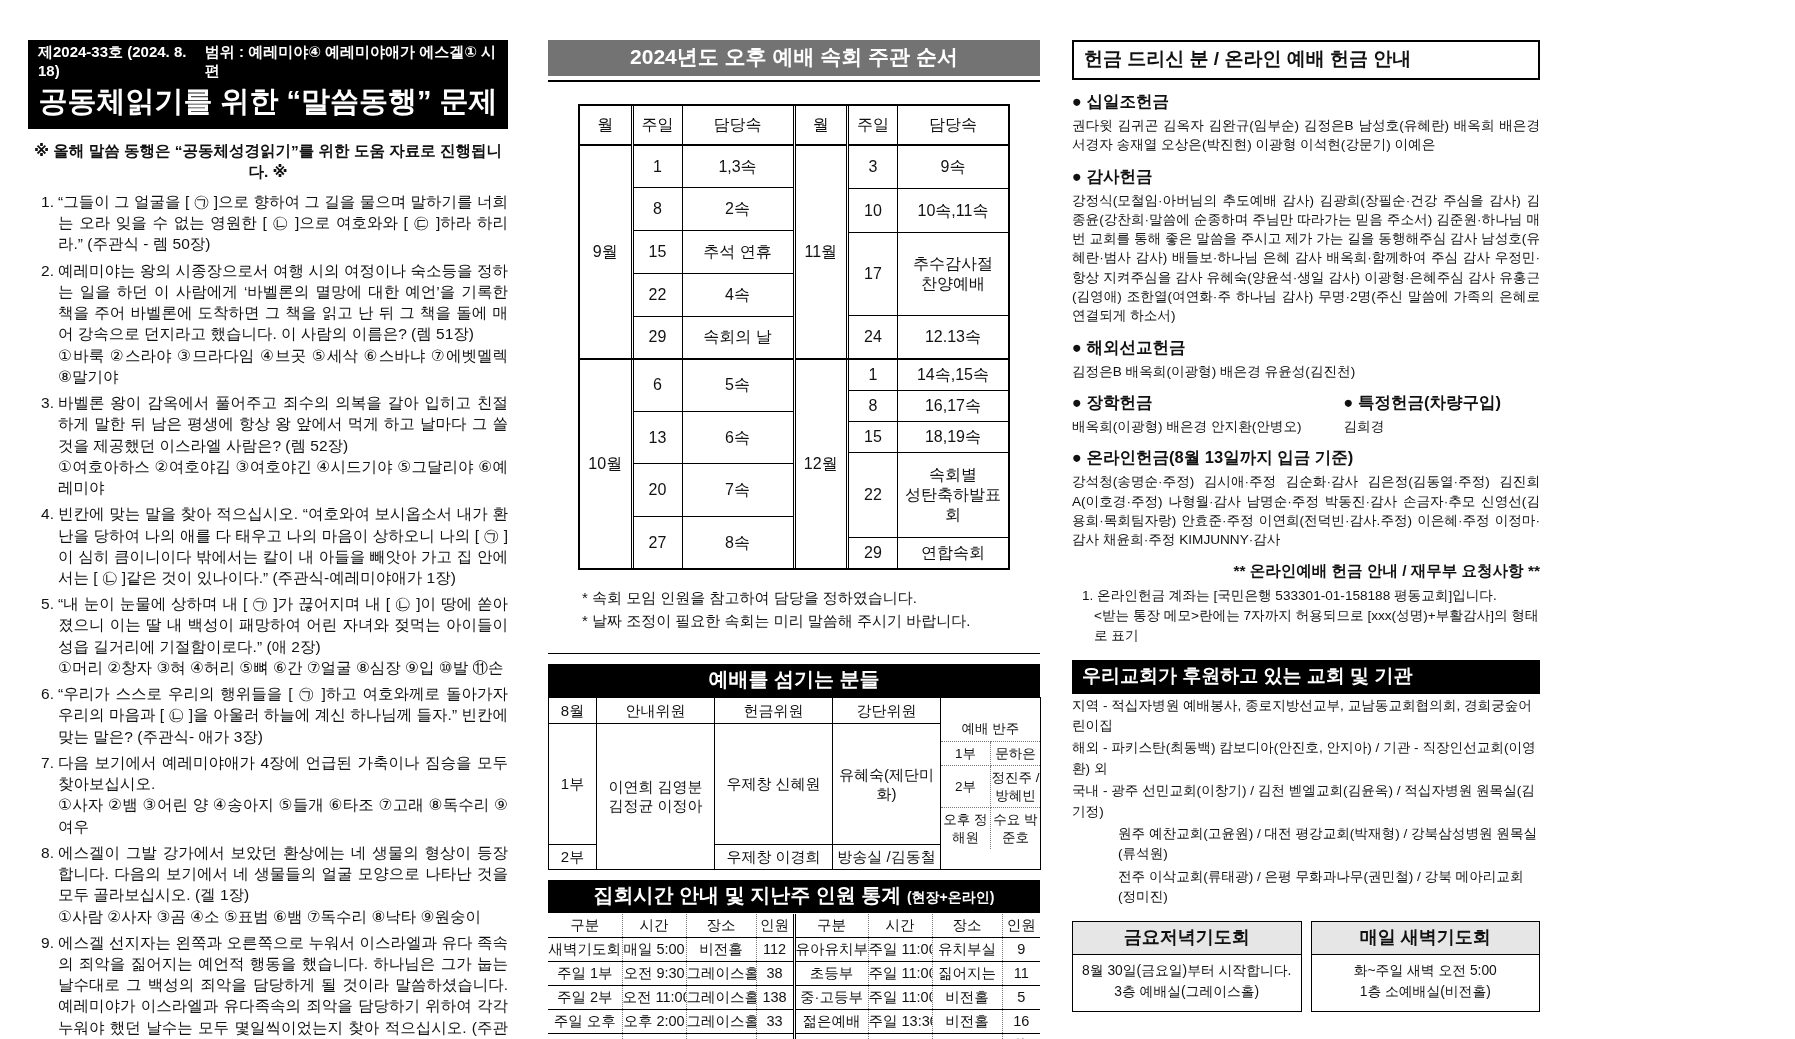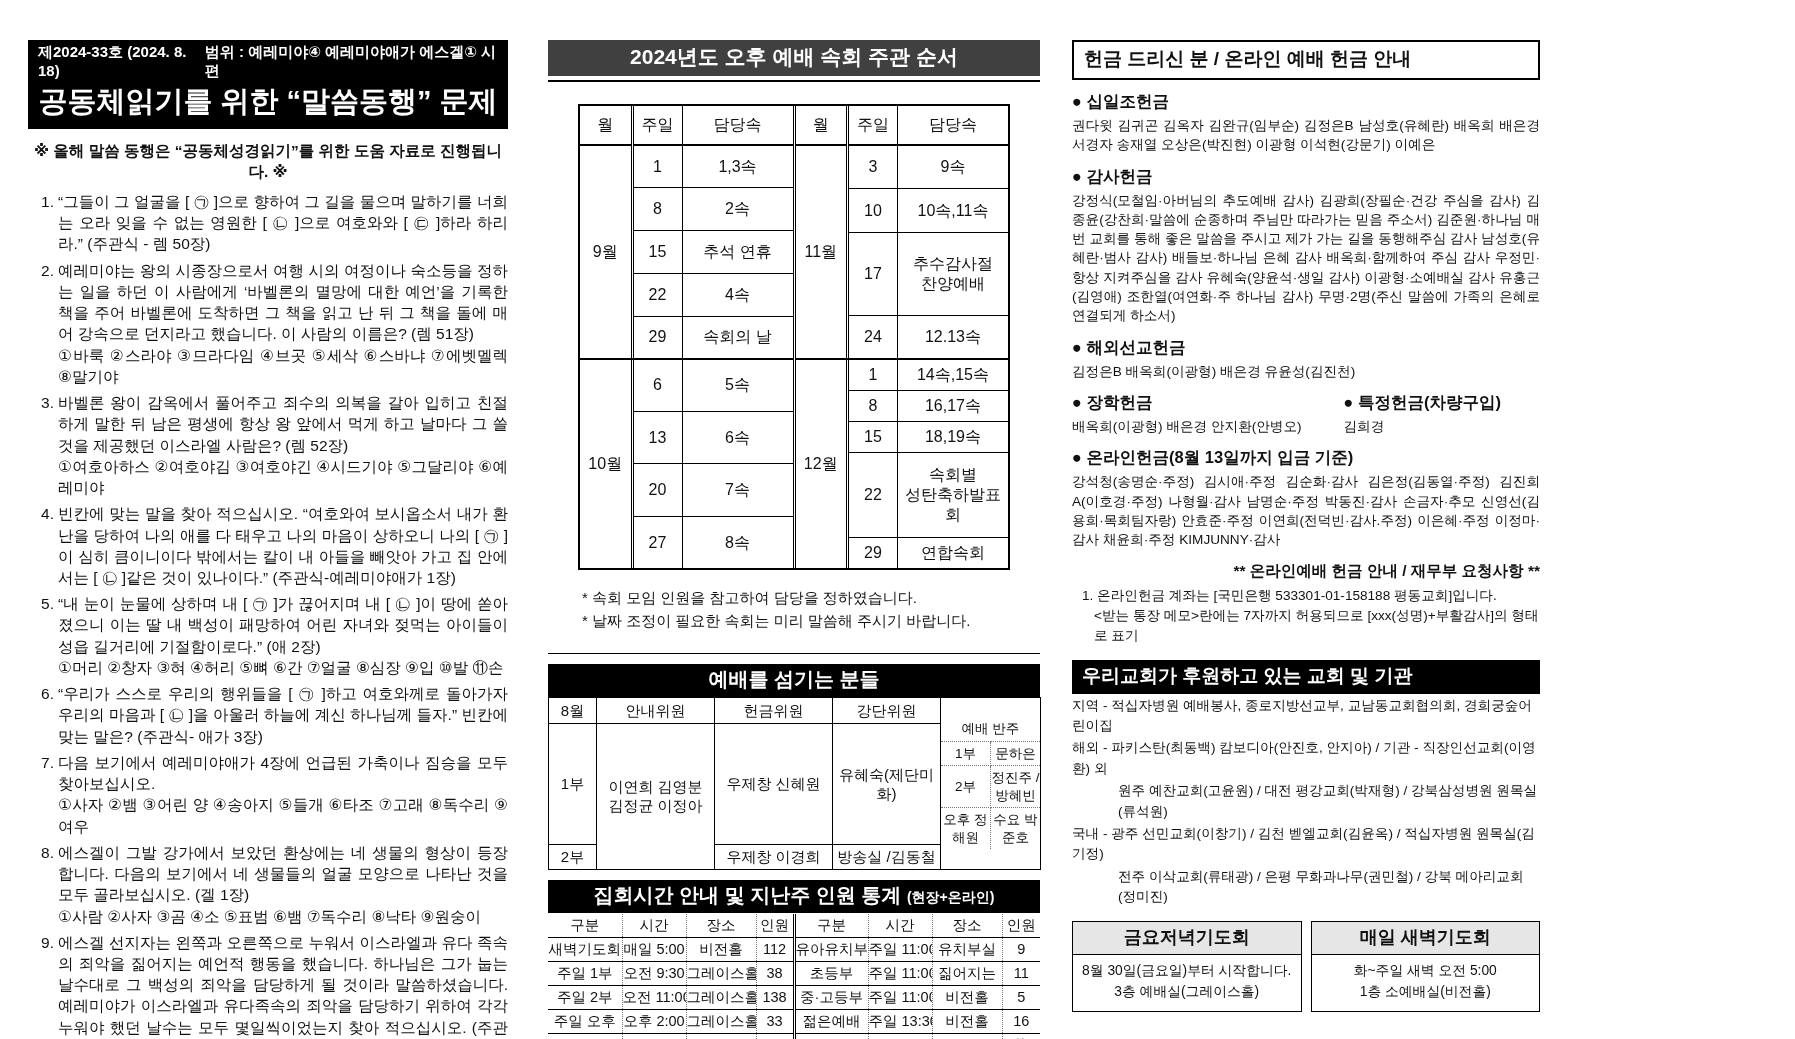--- a/index.html
+++ b/index.html
@@ -14,21 +14,21 @@
   #col-right{position:absolute;left:1072px;top:40px;width:468px;}
   
   .head-black{background:#000;color:#fff;padding:3px 10px 7px;}
   .head-top{display:flex;justify-content:space-between;font-size:15px;font-weight:bold;}
   .head-title{text-align:center;font-size:29px;font-weight:bold;margin-top:1px;}
   .intro{text-align:center;font-size:15.5px;margin:12px 0 8px;font-weight:bold;}
   .q{display:flex;font-size:15.5px;line-height:1.37;margin-bottom:5px;}
   .q-num{flex:none;width:26px;text-align:right;padding-right:4px;}
   .q-text{flex:1;white-space:pre-line;text-align:justify;}
   
-  .mid-band{background:#404040;color:#fff;text-align:center;font-weight:bold;font-size:21px;padding:3px 0 5px;}
+  .mid-band{background:#737373;color:#fff;text-align:center;font-weight:bold;font-size:21px;padding:3px 0 5px;}
   .mid-rule{border-bottom:2px solid #000;margin-top:4px;}
   .sched-wrap{width:428px;margin:22px auto 0;border:2px solid #000;display:flex;}
   .half{width:50%;display:flex;flex-direction:column;}
   .half.second{border-left:3px double #000;}
   table.sh{width:100%;border-collapse:collapse;table-layout:fixed;height:40px;border-bottom:2px solid #000;}
   table.sh th{font-size:16px;font-weight:normal;text-align:center;}
   table.sh th.c1{border-right:3px double #000;}
   table.sh th.c2{border-right:1px solid #000;}
   .blkB{border-top:2px solid #000;}
   table.sblk{width:100%;border-collapse:collapse;table-layout:fixed;}
@@ -418,21 +418,21 @@
     </table>
 </div>
 
 <div id="col-right">
   <div class="r-titlebox">헌금 드리신 분 / 온라인 예배 헌금 안내</div>
 
   <div class="r-sec-title">● 십일조헌금</div>
   <div class="r-sec-text">권다윗 김귀곤 김옥자 김완규(임부순) 김정은B 남성호(유혜란) 배옥희 배은경 서경자 송재열 오상은(박진현) 이광형 이석현(강문기) 이예은</div>
 
   <div class="r-sec-title">● 감사헌금</div>
-  <div class="r-sec-text">강정식(모철임·아버님의 추도예배 감사) 김광희(장필순·건강 주심을 감사) 김종윤(강찬희·말씀에 순종하며 주님만 따라가는 믿음 주소서) 김준원·하나님 매번 교회를 통해 좋은 말씀을 주시고 제가 가는 길을 동행해주심 감사 남성호(유혜란·범사 감사) 배들보·하나님 은혜 감사 배옥희·함께하여 주심 감사 우정민·항상 지켜주심을 감사 유혜숙(양윤석·생일 감사) 이광형·소예배실 감사 유홍근(김영애) 조한열(여연화·주 하나님 감사) 무명·2명(주신 말씀에 가족의 은혜로 연결되게 하소서)</div>
+  <div class="r-sec-text">강정식(모철임·아버님의 추도예배 감사) 김광희(장필순·건강 주심을 감사) 김종윤(강찬희·말씀에 순종하며 주님만 따라가는 믿음 주소서) 김준원·하나님 매번 교회를 통해 좋은 말씀을 주시고 제가 가는 길을 동행해주심 감사 남성호(유혜란·범사 감사) 배들보·하나님 은혜 감사 배옥희·함께하여 주심 감사 우정민·항상 지켜주심을 감사 유혜숙(양윤석·생일 감사) 이광형·은혜주심 감사 유홍근(김영애) 조한열(여연화·주 하나님 감사) 무명·2명(주신 말씀에 가족의 은혜로 연결되게 하소서)</div>
 
   <div class="r-sec-title">● 해외선교헌금</div>
   <div class="r-sec-text">김정은B 배옥희(이광형) 배은경 유윤성(김진천)</div>
 
   <div class="two-col">
     <div class="colA">
       <div class="r-sec-title">● 장학헌금</div>
       <div class="r-sec-text">배옥희(이광형) 배은경 안지환(안병오)</div>
     </div>
     <div class="colB">
@@ -444,22 +444,22 @@
   <div class="r-sec-title">● 온라인헌금(8월 13일까지 입금 기준)</div>
   <div class="r-sec-text">강석청(송명순·주정) 김시애·주정 김순화·감사 김은정(김동열·주정) 김진희A(이호경·주정) 나형월·감사 남명순·주정 박동진·감사 손금자·추모 신영선(김용희·목회팀자랑) 안효준·주정 이연희(전덕빈·감사.주정) 이은혜·주정 이정마·감사 채윤희·주정 KIMJUNNY·감사</div>
 
   <div class="req-title">** 온라인예배 헌금 안내 / 재무부 요청사항 **</div>
   <div class="req-line">1. 온라인헌금 계좌는 [국민은행 533301-01-158188 평동교회]입니다.</div>
   <div class="req-line ind">&lt;받는 통장 메모&gt;란에는 7자까지 허용되므로 [xxx(성명)+부활감사]의 형태로 표기</div>
 
   <div class="sup-band">우리교회가 후원하고 있는 교회 및 기관</div>
   <div class="sup-line">지역 - 적십자병원 예배봉사, 종로지방선교부, 교남동교회협의회, 경희궁숲어린이집</div>
   <div class="sup-line">해외 - 파키스탄(최동백) 캄보디아(안진호, 안지아) / 기관 - 직장인선교회(이영환) 외</div>
+  <div class="sup-line">국내 - 광주 선민교회(이창기) / 김천 벧엘교회(김윤옥) / 적십자병원 원목실(김기정)</div>
   <div class="sup-line ind">원주 예찬교회(고윤원) / 대전 평강교회(박재형) / 강북삼성병원 원목실(류석원)</div>
-  <div class="sup-line">국내 - 광주 선민교회(이창기) / 김천 벧엘교회(김윤옥) / 적십자병원 원목실(김기정)</div>
   <div class="sup-line ind">전주 이삭교회(류태광) / 은평 무화과나무(권민철) / 강북 메아리교회(정미진)</div>
 
   <div class="boxgrid">
     <div class="box">
       <div class="box-h">금요저녁기도회</div>
       <div class="box-b">8월 30일(금요일)부터 시작합니다.
 3층 예배실(그레이스홀)</div>
     </div>
     <div class="box">
       <div class="box-h">매일 새벽기도회</div>

